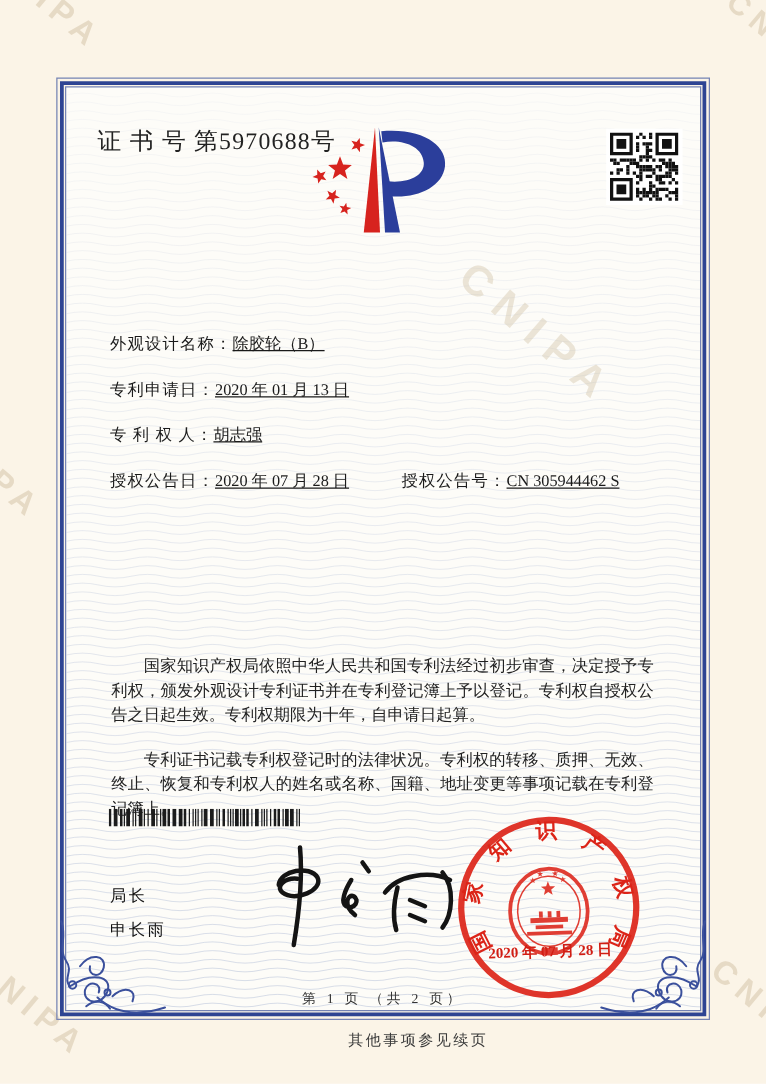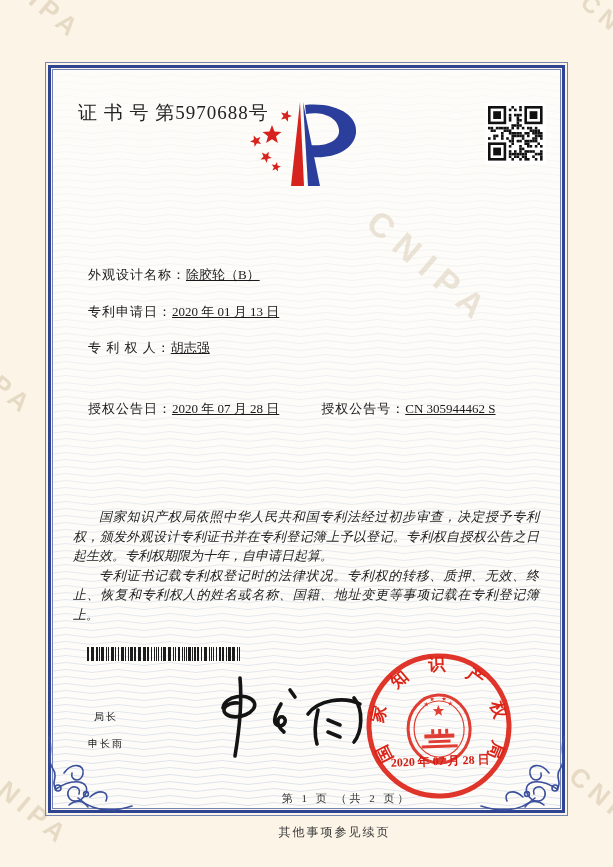--- a/index.html
+++ b/index.html
@@ -19,30 +19,30 @@
   .content{position:absolute;inset:0;z-index:2;}
   .cert-no{position:absolute;left:25px;top:30px;font-size:19px;letter-spacing:1px;color:#222;white-space:pre;}
   .logo{position:absolute;left:188px;top:30px;}
   .qr{position:absolute;left:432px;top:33px;background:#fff;padding:3px;}
   .title{position:absolute;left:0;top:113px;width:100%;text-align:center;
          font-size:26px;font-weight:bold;letter-spacing:9px;color:#101010;}
   .fields{position:absolute;left:35px;top:196px;right:20px;text-decoration:underline;}
   .frow{height:36.5px;font-size:13px;}
   .frow .lbl{display:inline-block;white-space:pre;letter-spacing:1px;}
   .frow .val{white-space:pre;}
-  .grant2{margin-left:42px;margin-top:24px;}
+  .grant2{margin-left:42px;}
   .paras{position:absolute;left:20px;top:437px;width:466px;font-size:13px;line-height:19.6px;
          text-align:justify;color:#222;}
-  .paras p{margin:0;text-indent:2em;font-style:italic;}
+  .paras p{margin:16px;text-indent:2em;}
   .barcode{position:absolute;left:34px;top:577px;}
-  .signer{position:absolute;left:35px;top:633px;font-size:10px;letter-spacing:2px;line-height:27px;color:#111;text-align:center;}
+  .signer{position:absolute;left:35px;top:633px;font-size:13px;letter-spacing:2px;line-height:27px;color:#111;}
   .signature{position:absolute;left:125px;top:598px;}
   .seal{position:absolute;left:310px;top:580px;transform:rotate(-2deg);}
   .pagination{position:absolute;left:0;top:721px;width:100%;text-align:center;
-              font-size:11px;letter-spacing:3px;color:#333;margin-left:40px;}
+              font-size:11px;letter-spacing:3px;color:#333;}
   .flourish{position:absolute;z-index:3;}
   .fl-left{left:44px;top:735px;}
   .fl-right{left:477px;top:735px;transform:scaleX(-1);}
   .cont-note{position:absolute;left:0;top:824px;width:100%;text-align:center;z-index:1;
              font-size:12px;letter-spacing:2px;color:#3a3a3a;margin-left:28px;}
 </style>
 </head>
 <body>
 
 <div class="wm" style="left:-18px;top:-16px;font-size:26px;">CNIPA</div>

